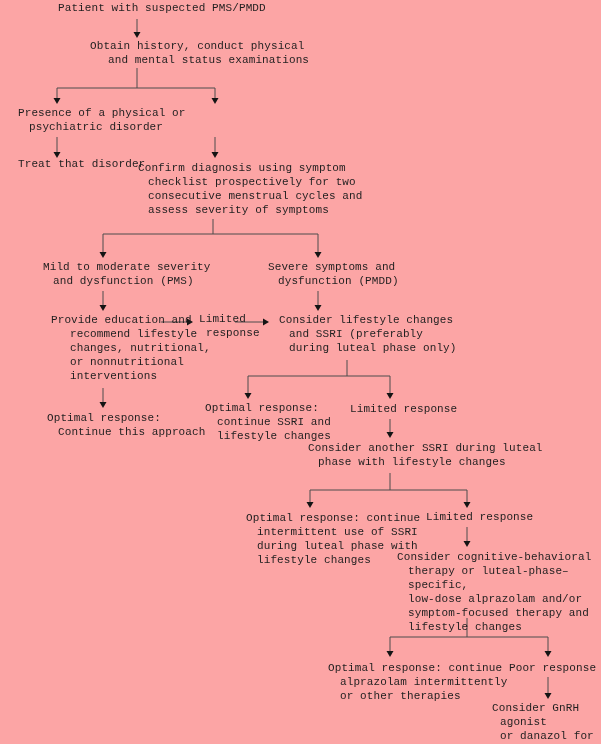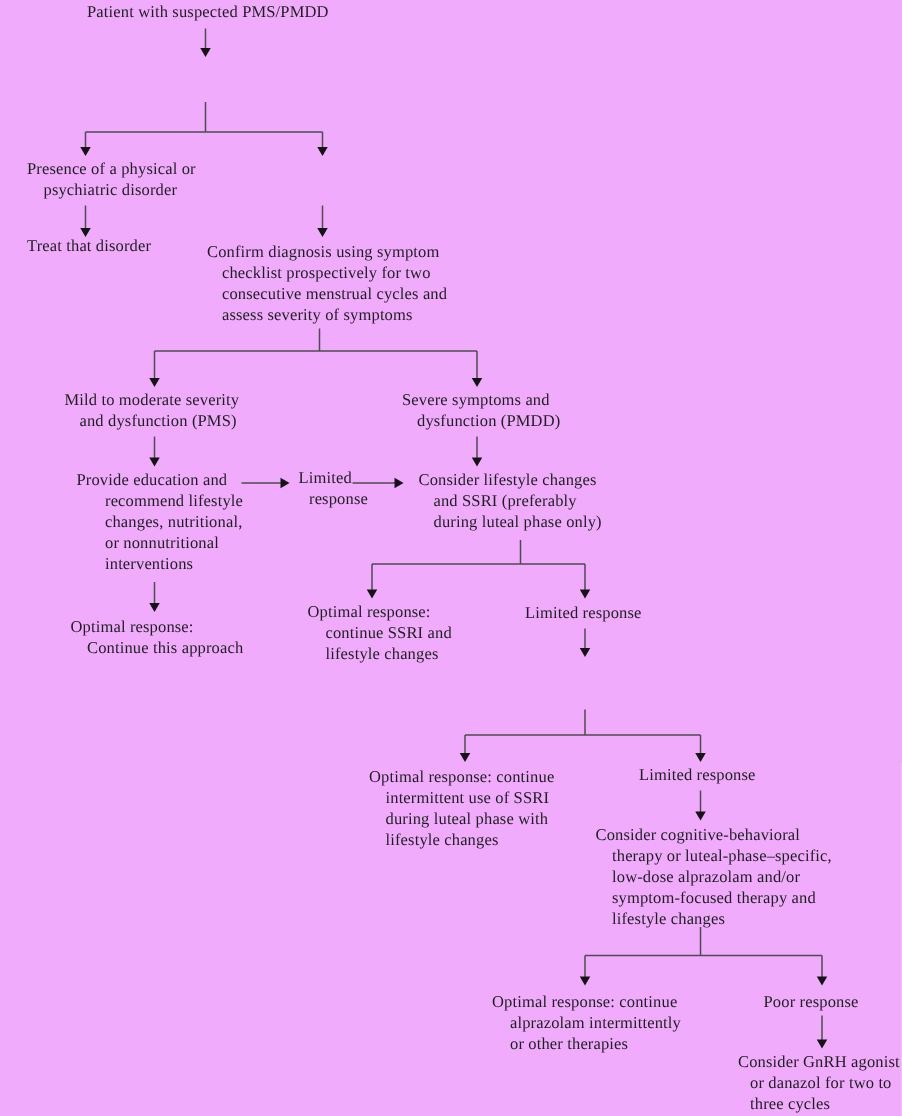--- a/index.html
+++ b/index.html
@@ -1,22 +1,22 @@
 <!DOCTYPE html>
 <html><head>
 <meta charset="utf-8">
 <style>
   html, body { margin: 0; padding: 0; }
   body { background: #ffffff; }
   #stage {
     position: relative;
     width: 601px;
     height: 744px;
-    background: #f0abfc;
-    font-family: Liberation Serif, serif;
+    background: #fca5a5;
+    font-family: Liberation Mono, monospace;
     overflow: hidden;
   }
   #connectors {
     position: absolute;
     left: 0; top: 0;
     width: 601px; height: 744px;
   }
   #connectors line { stroke: #4d4d4d; stroke-width: 1; }
   #connectors polygon { fill: #141414; stroke: none; }
   .node {
@@ -133,20 +133,22 @@
     </g>
 
     <g>
       <line x1="548" y1="677" x2="548" y2="694"></line>
         <polygon points="544.5,693 551.5,693 548,699"></polygon>
     </g>
   </svg>
 
   <div class="node" style="left:58px; top:1px;">Patient with suspected PMS/PMDD</div>
 
+  <div class="node" style="left:90px; top:39px; --ind:18px;">Obtain history, conduct physical
+and mental status examinations</div>
 
   <div class="node" style="left:2px; top:106px;margin-left:16px; --ind:11px;">Presence of a physical or
 psychiatric disorder</div>
 
   <div class="node" style="left:18px; top:157px;">Treat that disorder</div>
 
 
   <div class="node" style="left:43px; top:260px; --ind:10px;">Mild to moderate severity
 and dysfunction (PMS)</div>
 
@@ -173,20 +175,22 @@
 
   <div class="node" style="left:47px; top:411px; --ind:11px;">Optimal response:
 Continue this approach</div>
 
   <div class="node" style="left:205px; top:401px; --ind:12px;">Optimal response:
 continue SSRI and
 lifestyle changes</div>
 
   <div class="node" style="left:350px; top:402px;">Limited response</div>
 
+  <div class="node" style="left:308px; top:441px; --ind:10px;">Consider another SSRI during luteal
+phase with lifestyle changes</div>
 
   <div class="node" style="left:246px; top:511px; --ind:11px;">Optimal response: continue
 intermittent use of SSRI
 during luteal phase with
 lifestyle changes</div>
 
   <div class="node" style="left:426px; top:510px;">Limited response</div>
 
   <div class="node" style="left:397px; top:550px; --ind:11px;">Consider cognitive-behavioral
 therapy or luteal-phase–specific,

